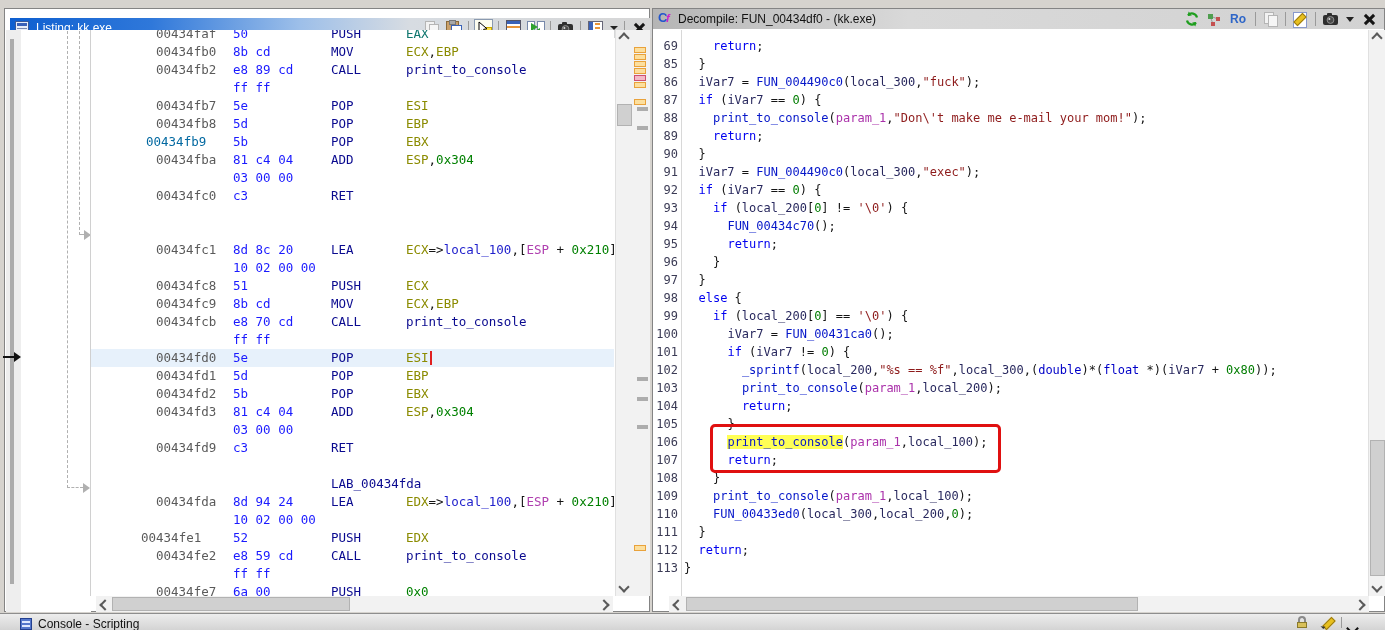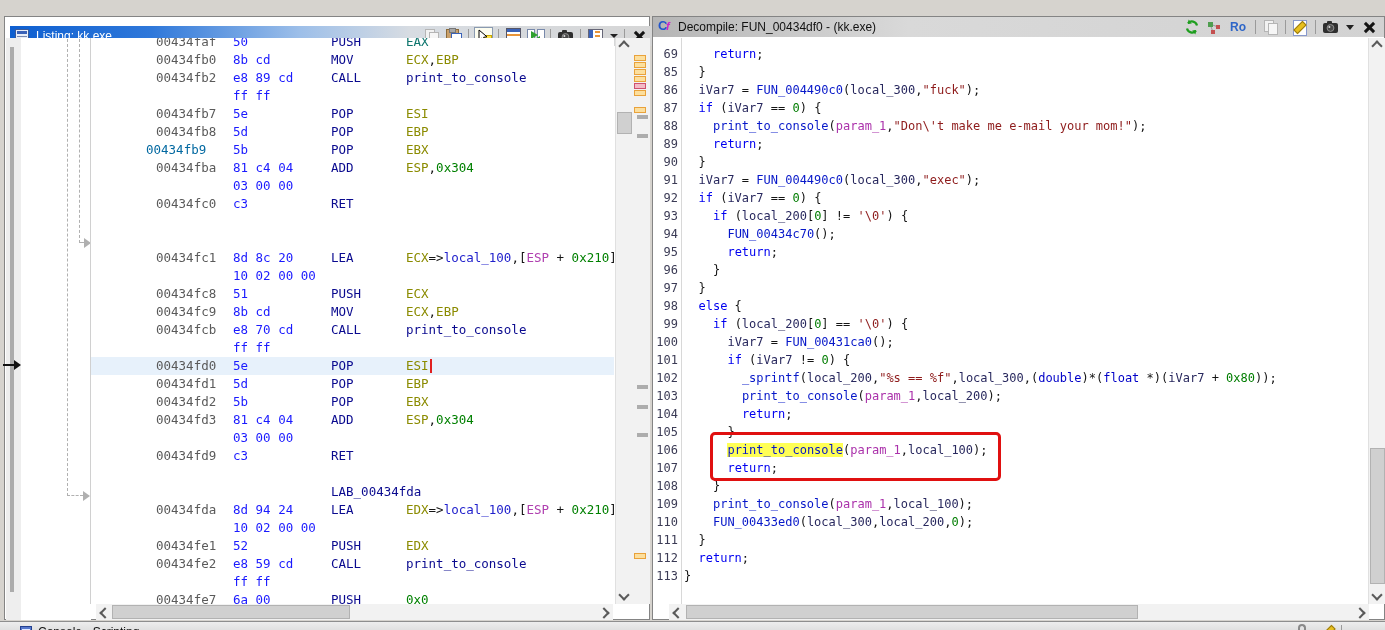--- a/index.html
+++ b/index.html
@@ -1,17 +1,17 @@
 <!DOCTYPE html>
 <html><head>
 <meta charset="utf-8">
 <style>
   html,body{margin:0;padding:0;width:1385px;height:630px;overflow:hidden;
     background:#d6d3ce;font-family:"Liberation Sans",sans-serif;}
-  .stage{position:absolute;left:0;top:0;width:1385px;height:512px;margin-top:8px;}
+  .stage{position:absolute;left:0;top:0;width:1385px;height:512px;}
   .panel{position:absolute;background:#fff;border:1px solid #848484;box-sizing:border-box;}
   .titlebar{position:absolute;height:20px;font-size:12px;display:flex;align-items:center;
     white-space:nowrap;overflow:hidden;}
   .tb-listing{left:5px;top:9px;width:644px;
     background:linear-gradient(90deg,#0e5fd0 0%,#2f78da 22%,#9dbfe9 45%,#d7dce2 62%,#d6d6d6 100%);color:#fff;}
   .tb-decompile{left:653px;top:9px;width:731px;
     background:linear-gradient(90deg,#b5b5b5 0%,#d9d9d9 35%,#d2d2d2 100%);color:#111;}
   .toolbar{position:absolute;right:5px;top:0;height:20px;display:flex;align-items:center;gap:3px;}
   .tbtn{width:19px;height:19px;display:flex;align-items:center;justify-content:center;position:relative;}
   .tsep{width:1px;height:14px;background:#9a9a9a;margin:0 2px;}
@@ -263,21 +263,21 @@
         <div class="lrow" style="top: 463px;">
           <span style="left:65px;color:#5a5a5a">00434fda</span>
           <span style="left:142px;color:#1a1aff">8d 94 24</span>
           <span style="left:240px;color:#0a0a8f">LEA</span>
           <span style="left:315px;"><span style="position:static;color:#8b8b00">EDX</span><span style="position:static;color:#141414">=</span><span style="position:static;color:#141414">&gt;</span><span style="position:static;color:#2020cc">local_100</span><span style="position:static;color:#141414">,</span><span style="position:static;color:#141414">[</span><span style="position:static;color:#b040b0">ESP</span><span style="position:static;color:#141414"> </span><span style="position:static;color:#141414">+</span><span style="position:static;color:#141414"> </span><span style="position:static;color:#008000">0x210</span><span style="position:static;color:#141414">]</span></span>
         </div>
         <div class="lrow" style="top: 481px;">
           <span style="left:142px;color:#1a1aff">10 02 00 00</span>
         </div>
         <div class="lrow" style="top: 499px;">
-          <span style="left:65px;color:#5a5a5a">00434fe1</span>
+          <span style="left:50px;color:#5a5a5a">00434fe1</span>
           <span style="left:142px;color:#1a1aff">52</span>
           <span style="left:240px;color:#0a0a8f">PUSH</span>
           <span style="left:315px;"><span style="position:static;color:#8b8b00">EDX</span></span>
         </div>
         <div class="lrow" style="top: 517px;">
           <span style="left:65px;color:#5a5a5a">00434fe2</span>
           <span style="left:142px;color:#1a1aff">e8 59 cd</span>
           <span style="left:240px;color:#0a0a8f">CALL</span>
           <span style="left:315px;"><span style="position:static;color:#0a0a8f">print_to_console</span></span>
         </div>

